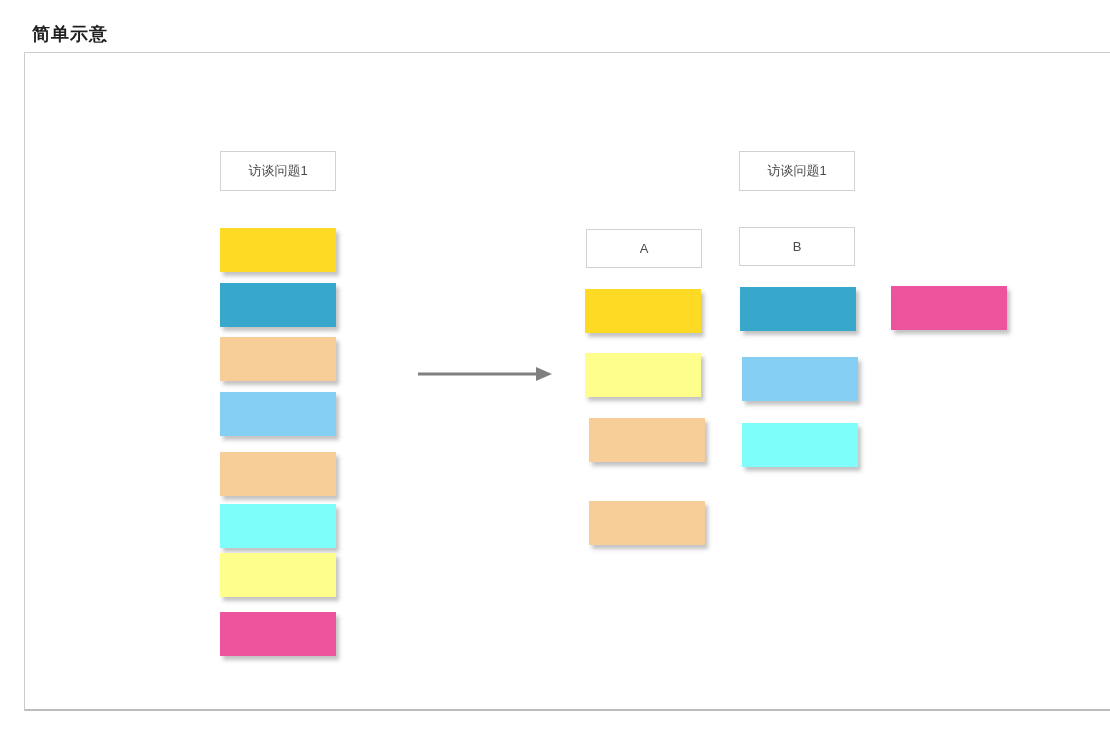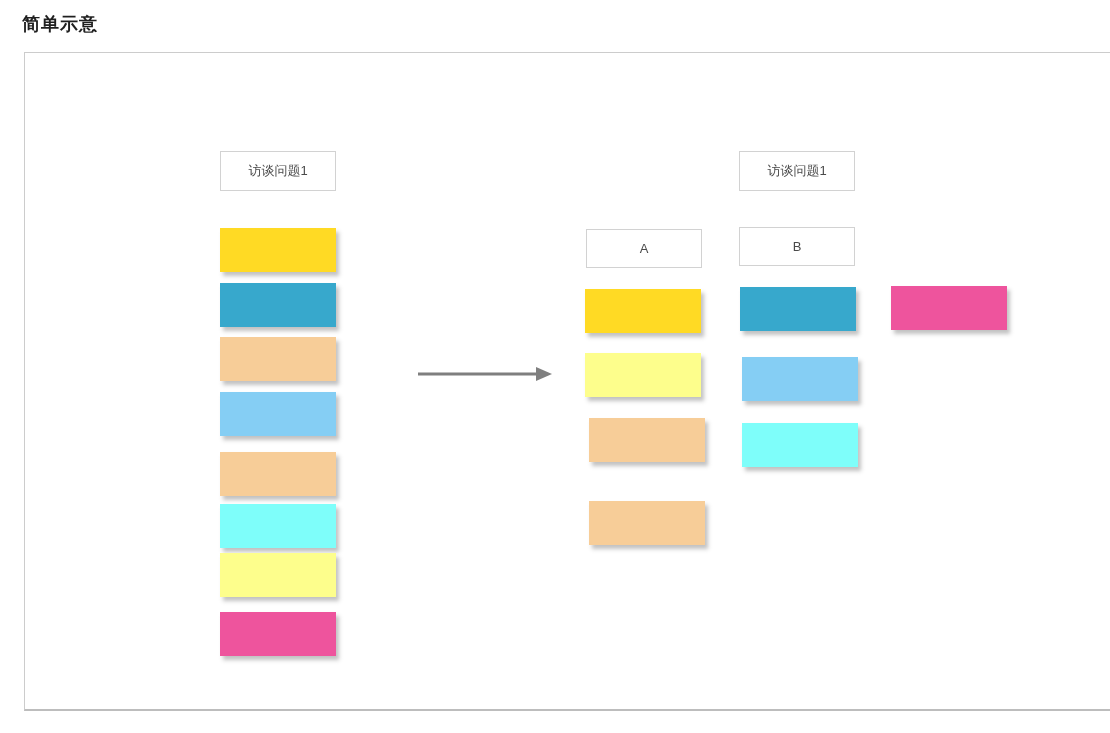--- a/index.html
+++ b/index.html
@@ -1,21 +1,21 @@
 <!DOCTYPE html>
 <html><head>
 <meta charset="utf-8">
 <style>
   html, body { margin:0; padding:0; background:#ffffff; }
   body {
     width:1110px; height:733px; position:relative; overflow:hidden;
     font-family:"Liberation Sans", sans-serif;
   }
   .title {
-    position:absolute; left:22px; top:12px; margin:0;
+    position:absolute; left:22px; top:12px; margin:10px;
     font-size:18px; font-weight:bold; color:#1f1f1f; letter-spacing:1px;
   }
   .canvas {
     position:absolute; left:24px; top:52px; width:1102px; height:659px;
     background:#ffffff; border:1px solid #cccccc; border-bottom:2px solid #bdbdbd;
     box-sizing:border-box;
   }
   .labelbox {
     position:absolute; box-sizing:border-box; background:#ffffff;
     border:1px solid #d2d2d2;

